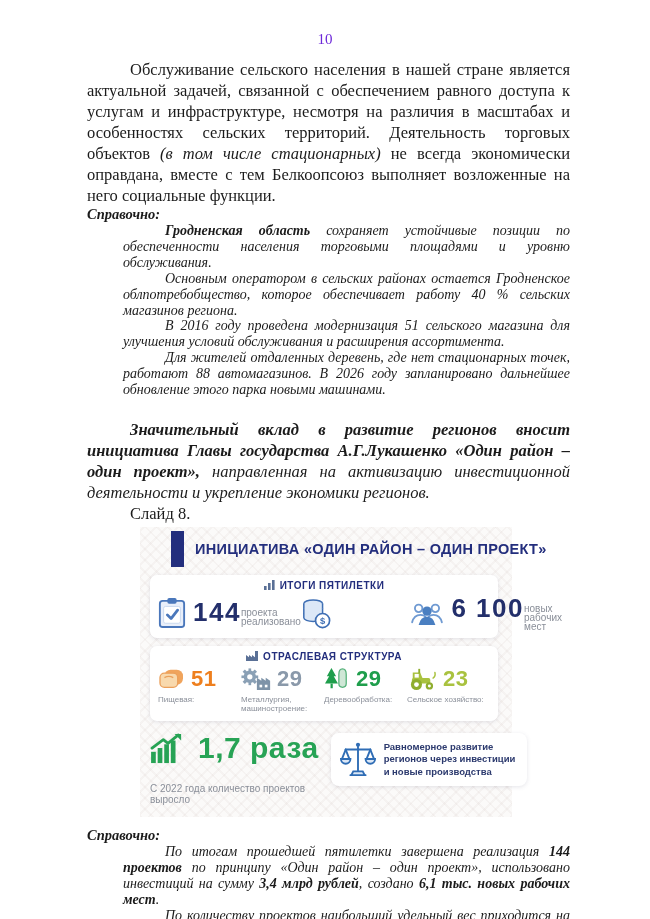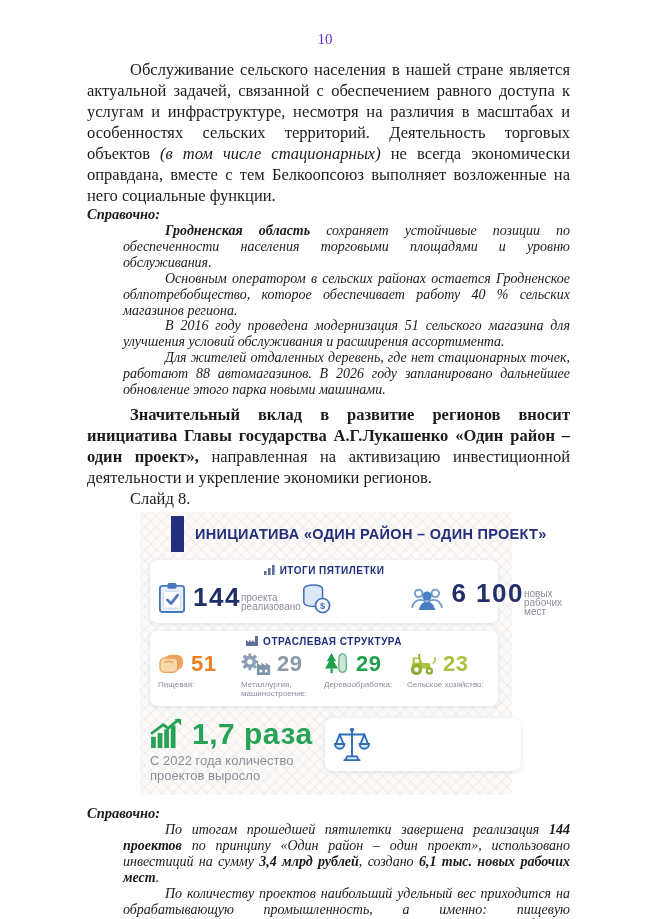--- a/index.html
+++ b/index.html
@@ -19,21 +19,21 @@
   }
   .ref-label{
     font-size:14.5px;line-height:17px;font-weight:bold;font-style:italic;
   }
   .ref-body{
     margin-left:36px;font-style:italic;font-size:14px;line-height:15.9px;
     text-align:justify;
   }
   .ref-body p{text-indent:42px;}
   .bold-seg{font-weight:bold;}
-  .para2{margin-top:6px;}
+  .para2{margin-top:21px;font-style:italic;}
   .slide-line{text-indent:43px;font-size:16.5px;line-height:21px;}
 
   
   .infographic{
     width:372px;margin:3px 0 9px 53px;padding:4px 0 12px 0;
     font-family:"Liberation Sans",sans-serif;
     background-color:#fbfaf9;
     background-image:
       repeating-linear-gradient(45deg, rgba(198,180,175,0.10) 0 2px, transparent 2px 8px),
       repeating-linear-gradient(-45deg, rgba(198,180,175,0.10) 0 2px, transparent 2px 8px);
@@ -65,26 +65,26 @@
   .w37{flex:0 0 37%;} .w33{flex:0 0 33%;} .w30{flex:0 0 30%;}
 
   .sector{flex:1 1 25%;display:flex;flex-direction:column;}
   .sector-top{display:flex;align-items:center;gap:6px;height:26px;}
   .sector-num{font-size:22px;font-weight:bold;letter-spacing:.5px;line-height:22px;}
   .c-orange{color:#ee7f1e;} .c-gray{color:#8a99aa;} .c-green{color:#1f9e4c;} .c-lime{color:#a9c23f;}
   .sector-lbl{font-size:8px;color:#8a8f99;line-height:9.5px;margin-top:3px;}
 
   .ig-bottom{display:flex;margin:12px 14px 0 10px;align-items:flex-start;gap:12px;}
   .ig-growth{flex:1;}
-  .growth-row{display:flex;align-items:flex-end;gap:6px;}
+  .growth-row{display:flex;align-items:center;gap:12px;}
   .growth-num{
     font-size:30px;font-weight:bold;color:#27a355;line-height:30px;
     letter-spacing:.5px;white-space:nowrap;
   }
-  .growth-cap{font-size:13px;color:#8a8f99;margin-top:4px;}
+  .growth-cap{font-size:10px;color:#8a8f99;margin-top:19px;}
   .ig-balance{
     width:178px;flex:none;background:#ffffff;border-radius:8px;
     box-shadow:0 1px 4px rgba(110,110,140,.18);
     padding:8px 9px;display:flex;align-items:center;gap:8px;
   }
   .balance-text{
     font-size:9.5px;line-height:12.5px;color:#2c3a6e;font-weight:bold;
   }
   .ref2{margin-top:10px;}
   .icon{display:inline-flex;flex:none;align-items:center;justify-content:center;}
@@ -289,20 +289,21 @@
                   <line x1="6" y1="9" x2="10" y2="19"></line>
                   <path d="M1 19 a5 5 0 0 0 10 0 z" fill="#dbe7f6"></path>
                   <line x1="32" y1="9" x2="28" y2="19"></line>
                   <line x1="32" y1="9" x2="36" y2="19"></line>
                   <path d="M27 19 a5 5 0 0 0 10 0 z" fill="#dbe7f6"></path>
                   <line x1="11" y1="36" x2="27" y2="36"></line>
                   <path d="M14 32 h10 l2 4 h-14 z" fill="#dbe7f6"></path>
                 </g>
               </svg>
           </span>
+          <span class="balance-text">Равномерное развитие регионов через инвестиции и новые производства</span>
         </div>
       </div>
     </div>
 
     <div class="ref2">
       <div class="ref-label">Справочно:</div>
       <div class="ref-body">
         <p><span>По итогам прошедшей пятилетки завершена реализация </span><span class="bold-seg">144 проектов</span><span> по принципу «Один район – один проект», использовано инвестиций на сумму </span><span class="bold-seg">3,4 млрд рублей</span><span>, создано </span><span class="bold-seg">6,1 тыс. новых рабочих мест</span><span>.</span></p>
         <p>По количеству проектов наибольший удельный вес приходится на обрабатывающую промышленность, а именно: пищевую промышленность – 51 проект; металлургическое производство, производство машин и оборудования – 29 проектов; деревообработку – 29 проектов; а также сельское, лесное и рыбное хозяйство – 23 проекта.</p>
       </div>

